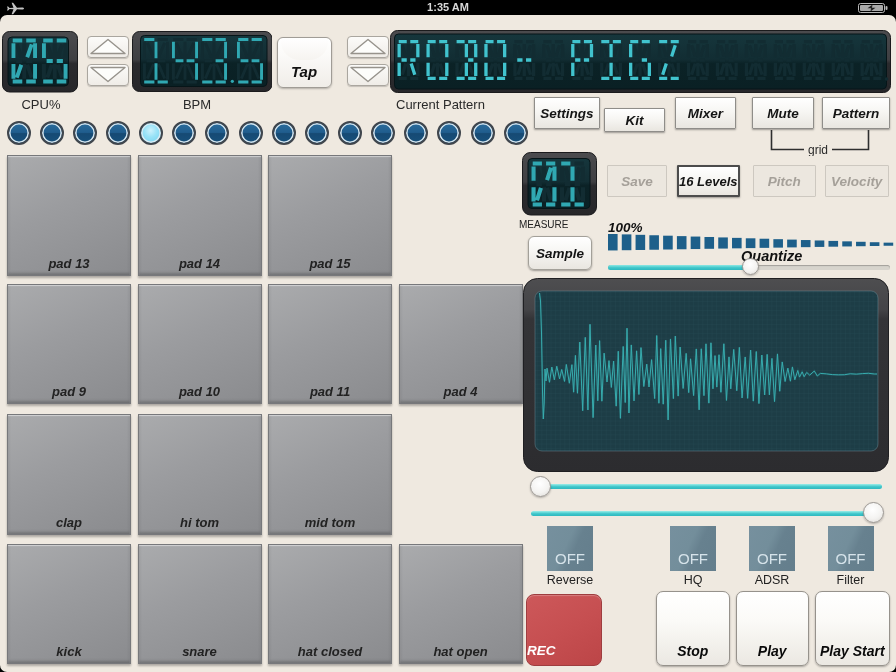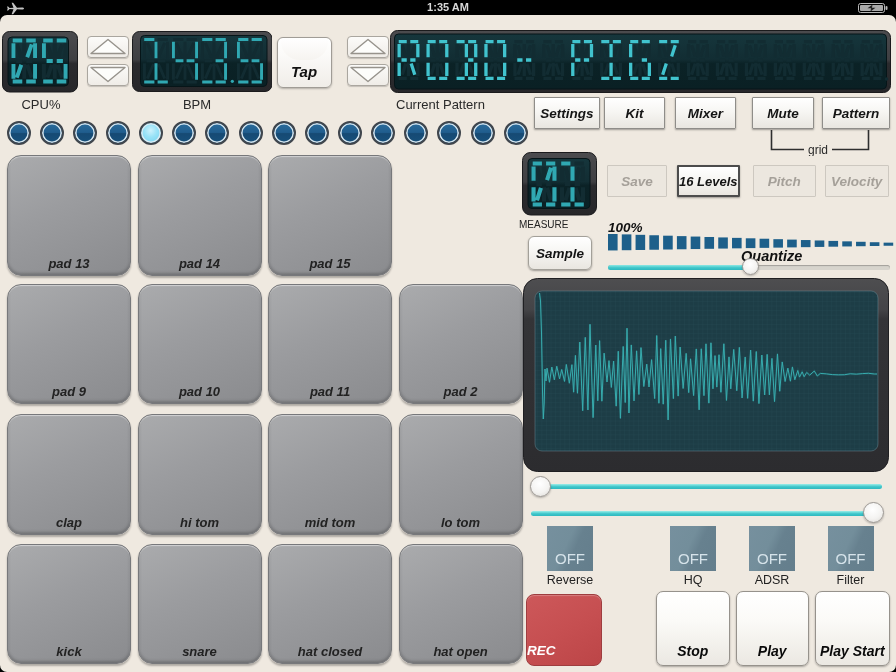--- a/index.html
+++ b/index.html
@@ -2,21 +2,21 @@
 <html><head><meta charset="utf-8">
 <style>
 *{margin:0;padding:0;box-sizing:border-box}
 html,body{width:896px;height:672px;background:#000;overflow:hidden}
 body{font-family:"Liberation Sans",sans-serif;position:relative}
 .app{position:absolute;left:0;top:15px;width:896px;height:657px;background:#efe9e0;border-radius:7px;overflow:hidden}
 .abs{position:absolute}
 .lbl{position:absolute;font-size:13px;color:#2a2a2a}
 .btn{position:absolute;border-radius:1px;border:1px solid #8f8d89;background:linear-gradient(#ffffff 0%,#f7f6f3 45%,#e9e6e0 100%);box-shadow:0 1px 2px rgba(0,0,0,0.35), inset 0 1px 0 rgba(255,255,255,0.9);display:flex;align-items:center;justify-content:center;font-weight:bold;font-style:italic;font-size:13.5px;color:#151515;white-space:nowrap}
 .btn.dis{background:#ece7df;border:1px solid #cdc8c0;box-shadow:none;color:#a5a099}
-.pad{position:absolute;border-radius:14px;border:1px solid #77787b;background:linear-gradient(155deg,#aaabad 0%,#9b9c9f 42%,#8a8b8e 100%);box-shadow:0 2px 2px rgba(0,0,0,0.28), inset 0 1px 1px rgba(255,255,255,0.5), inset 0 -2px 3px rgba(0,0,0,0.22)}
+.pad{position:absolute;border-radius:0;border:1px solid #77787b;background:linear-gradient(155deg,#aaabad 0%,#9b9c9f 42%,#8a8b8e 100%);box-shadow:0 2px 2px rgba(0,0,0,0.28), inset 0 1px 1px rgba(255,255,255,0.5), inset 0 -2px 3px rgba(0,0,0,0.22)}
 .pad span{position:absolute;left:0;right:0;bottom:4px;text-align:center;font-weight:bold;font-style:italic;font-size:13px;color:#222}
 .led{position:absolute;width:24px;height:24px;border-radius:50%;border:2px solid #40464d;background:linear-gradient(#2a6c9c 0%,#205d8e 47%,#164a74 53%,#17507b 100%);box-shadow:inset 0 0 0 1.6px rgba(222,236,243,0.95)}
 .led.on{background:radial-gradient(circle at 48% 38%,#cdf1fc 0%,#98e2f7 40%,#6fcdeb 100%)}
 .arrbtn{position:absolute;border-radius:4px;border:1.5px solid #aaa69f;background:linear-gradient(#fcfbf9,#efece7);box-shadow:0 1px 1px rgba(0,0,0,0.18)}
 .slider-track{position:absolute;height:5px;border-radius:2.5px}
 .thumb{position:absolute;border-radius:50%;background:radial-gradient(circle at 45% 35%,#ffffff 0%,#f4f3f1 55%,#dddad5 100%);border:1.5px solid #9b9793;box-shadow:0 1px 2px rgba(0,0,0,0.25)}
 </style></head><body>
 <div class="abs" style="left:0;top:0;width:896px;height:15px;background:#000"></div>
 <svg class="abs" style="left:6px;top:1.5px" width="19" height="13" viewBox="0 0 19 13">
 <path d="M18 6.5 C18 5.6 16.6 5.3 15.3 5.5 L11 5.7 L7.1 0.7 L5.6 0.7 L7.5 5.8 L3.6 6.1 L2.1 4.4 L1 4.4 L1.7 6.5 L1 8.6 L2.1 8.6 L3.6 6.9 L7.5 7.2 L5.6 12.3 L7.1 12.3 L11 7.3 L15.3 7.5 C16.6 7.7 18 7.4 18 6.5 Z" fill="#c4c4c4"></path>
@@ -164,48 +164,45 @@
     <div class="pad" style="left:7px;top:268.5px;width:124px;height:120.5px">
       <span>pad 9</span>
     </div>
     <div class="pad" style="left:137.5px;top:268.5px;width:124px;height:120.5px">
       <span>pad 10</span>
     </div>
     <div class="pad" style="left:268px;top:268.5px;width:124px;height:120.5px">
       <span>pad 11</span>
     </div>
     <div class="pad" style="left:398.5px;top:268.5px;width:124px;height:120.5px">
-      <span>pad 2</span>
+      <span>pad 4</span>
     </div>
     <div class="pad" style="left:7px;top:399px;width:124px;height:120.5px">
       <span>clap</span>
     </div>
     <div class="pad" style="left:137.5px;top:399px;width:124px;height:120.5px">
       <span>hi tom</span>
     </div>
     <div class="pad" style="left:268px;top:399px;width:124px;height:120.5px">
       <span>mid tom</span>
     </div>
-    <div class="pad" style="left:398.5px;top:399px;width:124px;height:120.5px">
-      <span>lo tom</span>
-    </div>
     <div class="pad" style="left:7px;top:528.5px;width:124px;height:120.5px">
       <span>kick</span>
     </div>
     <div class="pad" style="left:137.5px;top:528.5px;width:124px;height:120.5px">
       <span>snare</span>
     </div>
     <div class="pad" style="left:268px;top:528.5px;width:124px;height:120.5px">
       <span>hat closed</span>
     </div>
     <div class="pad" style="left:398.5px;top:528.5px;width:124px;height:120.5px">
       <span>hat open</span>
     </div>
     <div class="btn" style="left:534px;top:82px;width:66px;height:32px">Settings</div>
-    <div class="btn" style="left:604px;top:82px;width:61px;height:32px">Kit</div>
+    <div class="btn" style="left:604px;top:93px;width:61px;height:24px">Kit</div>
     <div class="btn" style="left:675px;top:82px;width:61px;height:32px">Mixer</div>
     <div class="btn" style="left:752px;top:82px;width:62px;height:32px">Mute</div>
     <div class="btn" style="left:822px;top:82px;width:68px;height:32px">Pattern</div>
     <svg class="abs" style="left:765px;top:115px" width="110" height="26" viewBox="0 0 110 26">
 <path d="M6.5 0 L6.5 19.5 L39 19.5 M67 19.5 L103.5 19.5 L103.5 0" fill="none" stroke="#2e2e2e" stroke-width="1.6"></path>
 <text x="53" y="23.5" text-anchor="middle" font-size="12" fill="#2a2a2a">grid</text>
 </svg>
     <div class="btn dis" style="left:607px;top:150px;width:60px;height:32px">Save</div>
     <div class="btn" style="left:676.5px;top:150px;width:63.5px;height:32px;border:2px solid #4c4c4c;font-size:13px">16 Levels</div>
     <div class="btn dis" style="left:752.5px;top:150px;width:63.5px;height:32px">Pitch</div>

